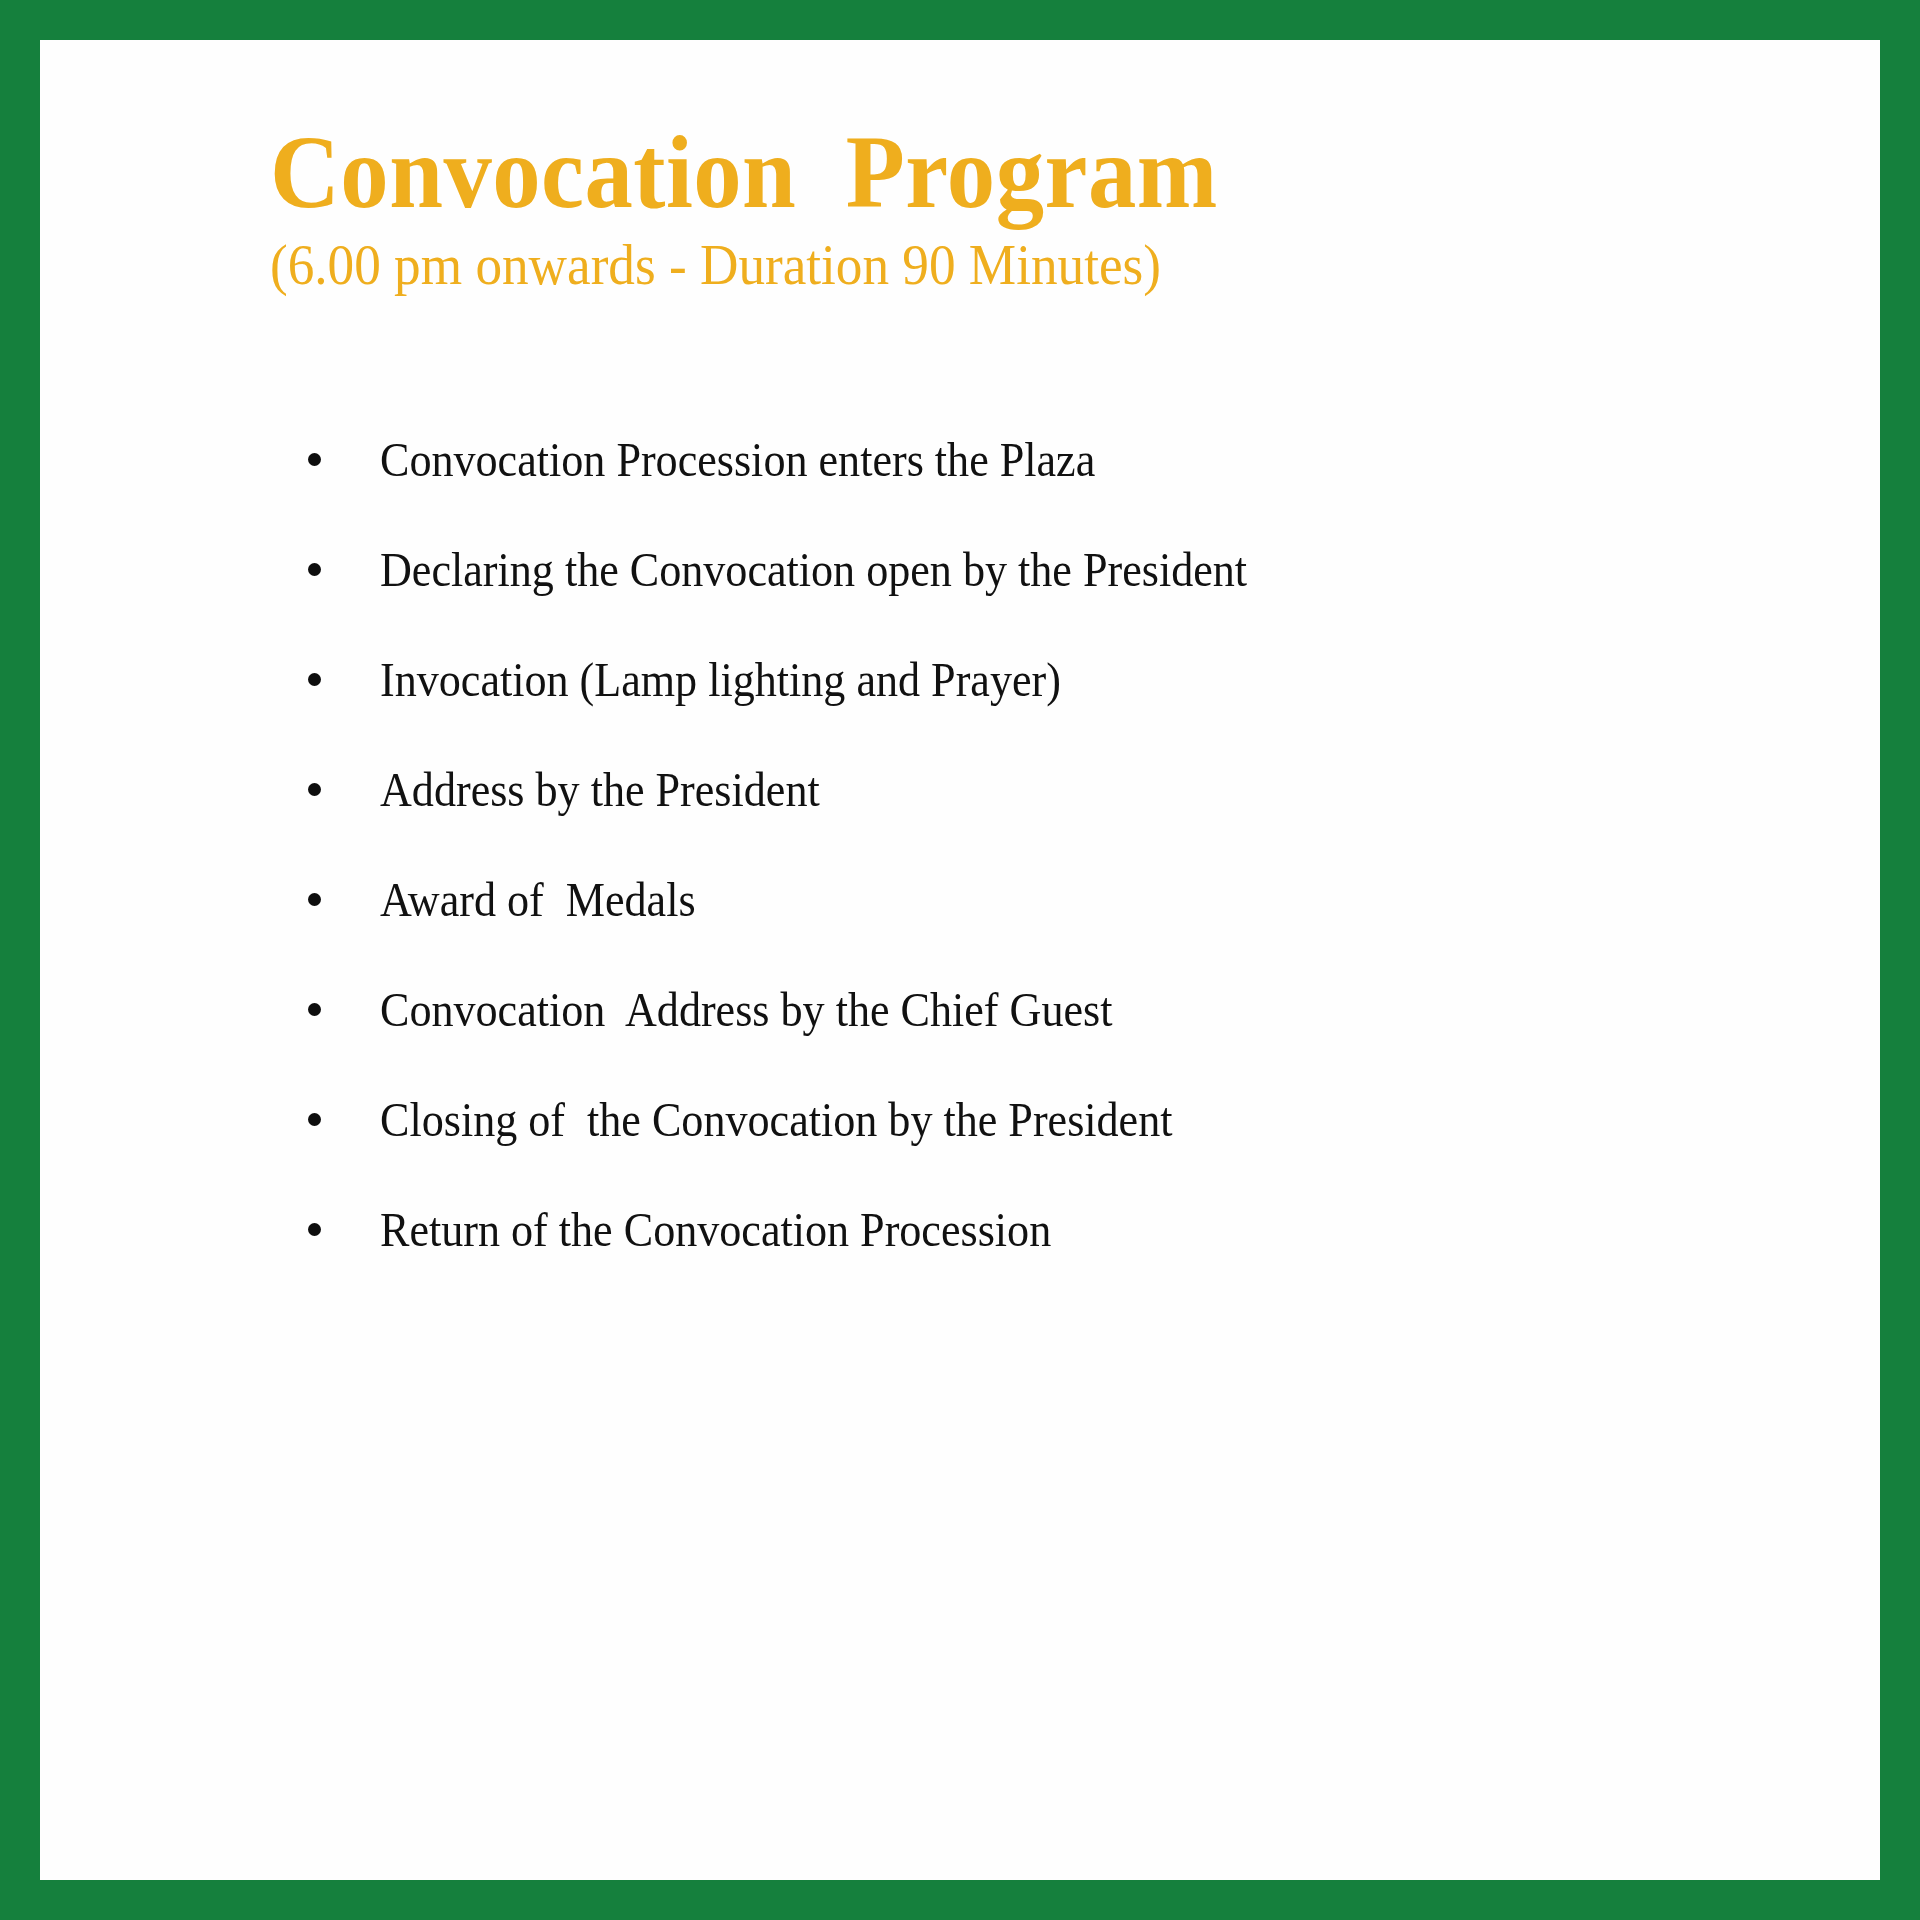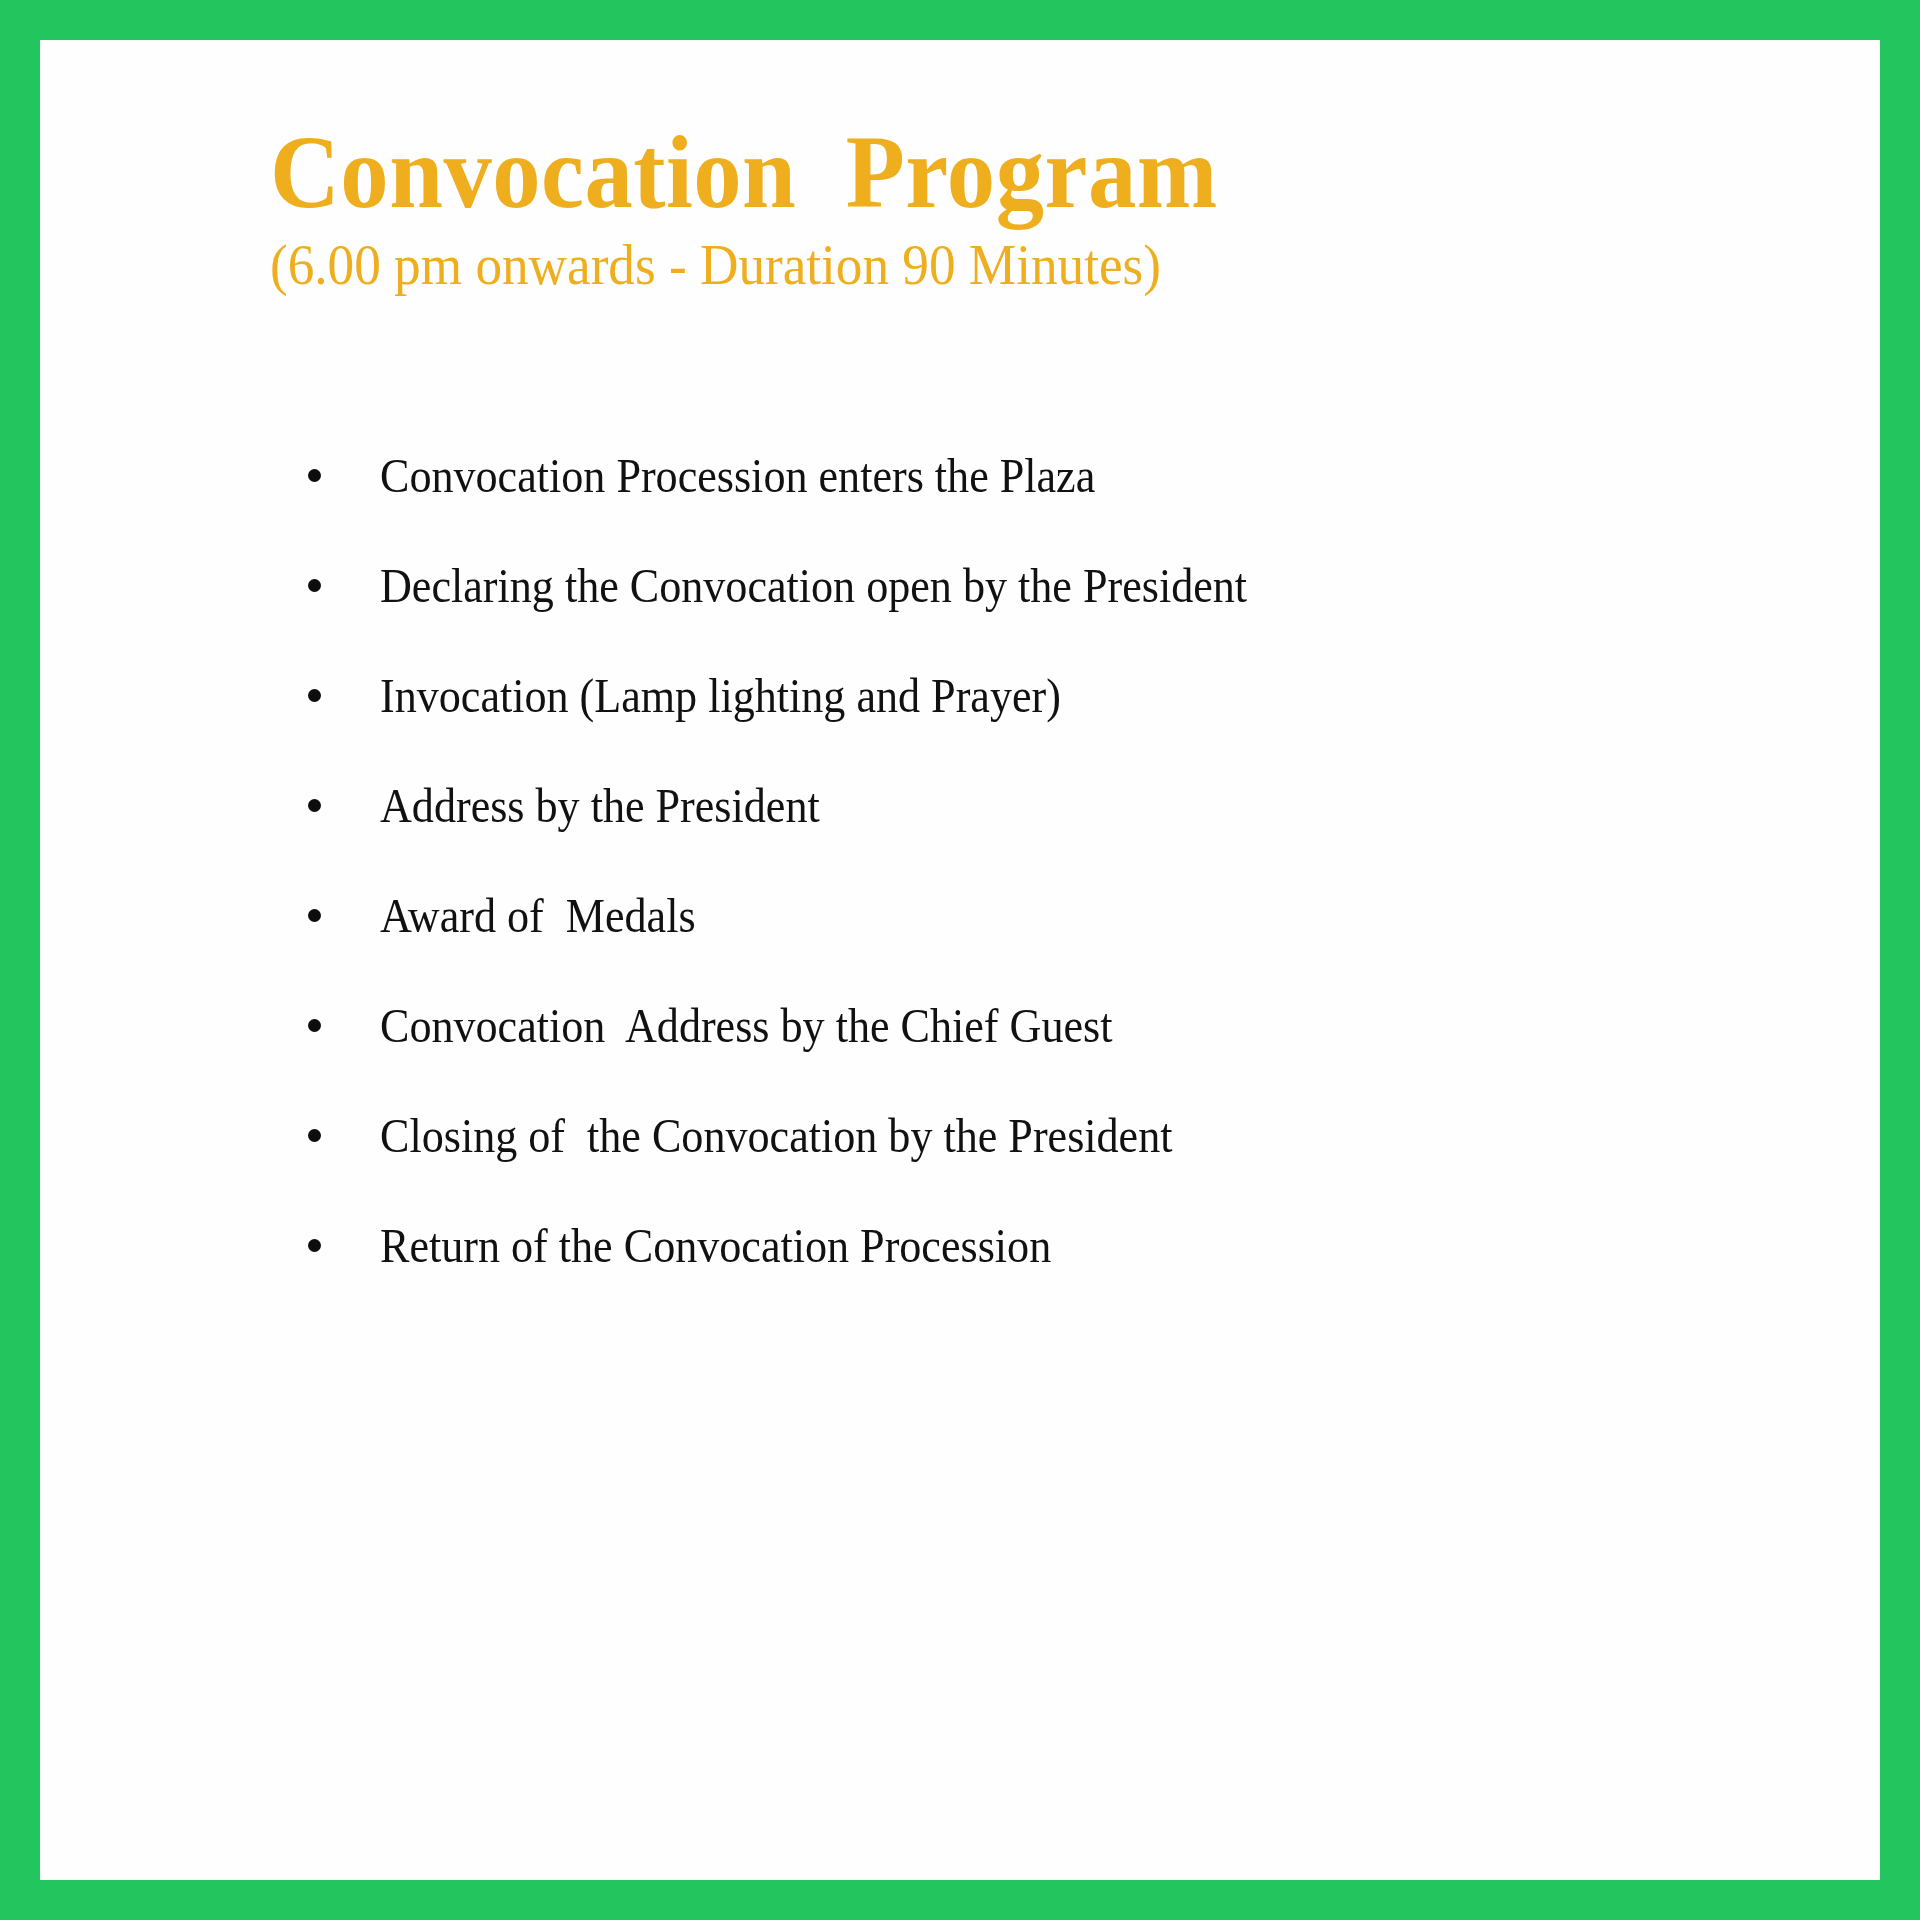--- a/index.html
+++ b/index.html
@@ -13,21 +13,21 @@
     height: 1920px;
     overflow: hidden;
     font-family: "Liberation Serif", "DejaVu Serif", serif;
   }
 
   .poster {
     position: relative;
     box-sizing: border-box;
     width: 1920px;
     height: 1920px;
-    background: #22c55e;
+    background: #15803d;
     padding: 40px;
   }
 
   .poster-inner {
     position: relative;
     box-sizing: border-box;
     width: 100%;
     height: 100%;
     background: #FEFEFE;
     overflow: hidden;
@@ -64,21 +64,21 @@
     line-height: 1.05;
     color: #EFAE1E;
     white-space: pre;
     transform: scaleX(0.95);
     transform-origin: left center;
   }
 
   .program-list {
     position: absolute;
     left: 230px;
-    top: 380px;
+    top: 364px;
     width: 1480px;
     list-style: none;
     margin: 0;
     padding: 0;
   }
 
   .program-item {
     position: relative;
     height: 110px;
     line-height: 110px;

